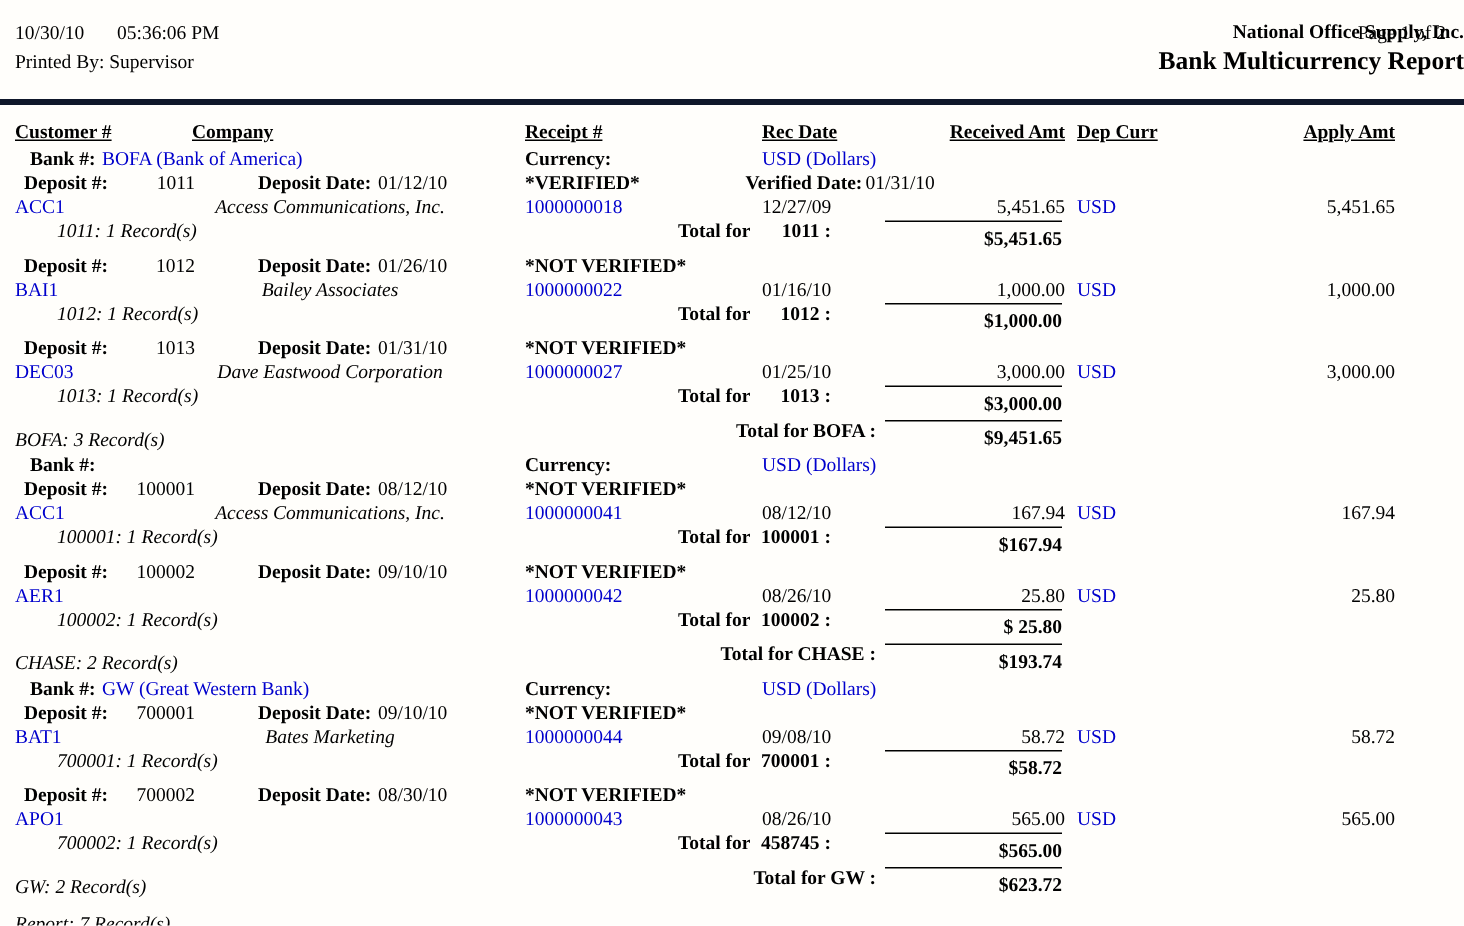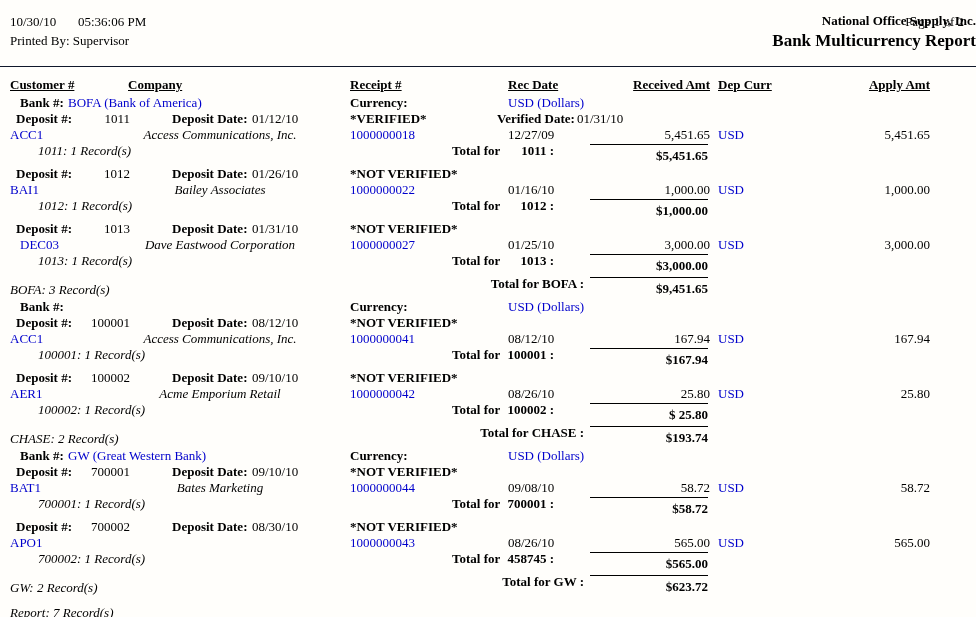--- a/index.html
+++ b/index.html
@@ -2,21 +2,21 @@
 <html><head>
 <meta charset="utf-8">
 <style>
   html,body{margin:0;padding:0;background:#fff;}
   body{
     font-family:"Liberation Serif","DejaVu Serif",serif;
     font-size:13px;color:#000;
     width:976px;height:617px;overflow:hidden;
   }
   .page{position:relative;width:976px;height:617px;background:#fffefb;}
-  .hdr{position:relative;height:66px;border-bottom:1px solid #0f172a;}
+  .hdr{position:relative;height:66px;border-bottom:4px solid #0f172a;}
   .centerline{position:absolute;left:0;right:0;text-align:right;white-space:nowrap;}
   .title{font-weight:bold;font-size:17px;}
   .r{position:relative;height:16px;}
   .rTot{height:23px;}
   .rHdr{height:18px;margin-top:10px;}
   .c{position:absolute;top:0;white-space:nowrap;line-height:15px;}
   .b{font-weight:bold;}
   .i{font-style:italic;}
   .u{text-decoration:underline;}
   .blue{color:#0000cc;}
@@ -109,21 +109,21 @@
   </div>
 
   <div class="r">
     <span class="c b" style="left:16px">Deposit #:</span>
     <span class="c ra" style="left:50px;width:80px">1013</span>
     <span class="c b" style="left:172px">Deposit Date:</span>
     <span class="c" style="left:252px">01/31/10</span>
     <span class="c b" style="left:350px">*NOT VERIFIED*</span>
   </div>
   <div class="r">
-    <span class="c blue" style="left:20px">DEC03</span>
+    <span class="c blue" style="left:10px">DEC03</span>
     <span class="c cComp">Dave Eastwood Corporation</span>
     <span class="c blue cRcpt">1000000027</span>
     <span class="c" style="left:508px">01/25/10</span>
     <span class="c cRecv">3,000.00</span>
     <span class="c blue" style="left:718px">USD</span>
     <span class="c cApply">3,000.00</span>
   </div>
   <div class="r rTot">
     <span class="c i" style="left:38px">1013: 1 Record(s)</span>
     <span class="c b" style="left:452px">Total for</span>
@@ -168,21 +168,20 @@
 
   <div class="r">
     <span class="c b" style="left:16px">Deposit #:</span>
     <span class="c ra" style="left:50px;width:80px">100002</span>
     <span class="c b" style="left:172px">Deposit Date:</span>
     <span class="c" style="left:252px">09/10/10</span>
     <span class="c b" style="left:350px">*NOT VERIFIED*</span>
   </div>
   <div class="r">
     <span class="c blue" style="left:10px">AER1</span>
-    <span class="c cComp">Acme Emporium Retail</span>
     <span class="c blue cRcpt">1000000042</span>
     <span class="c" style="left:508px">08/26/10</span>
     <span class="c cRecv">25.80</span>
     <span class="c blue" style="left:718px">USD</span>
     <span class="c cApply">25.80</span>
   </div>
   <div class="r rTot">
     <span class="c i" style="left:38px">100002: 1 Record(s)</span>
     <span class="c b" style="left:452px">Total for</span>
     <span class="c b ra" style="left:466px;width:88px">100002 :</span>

